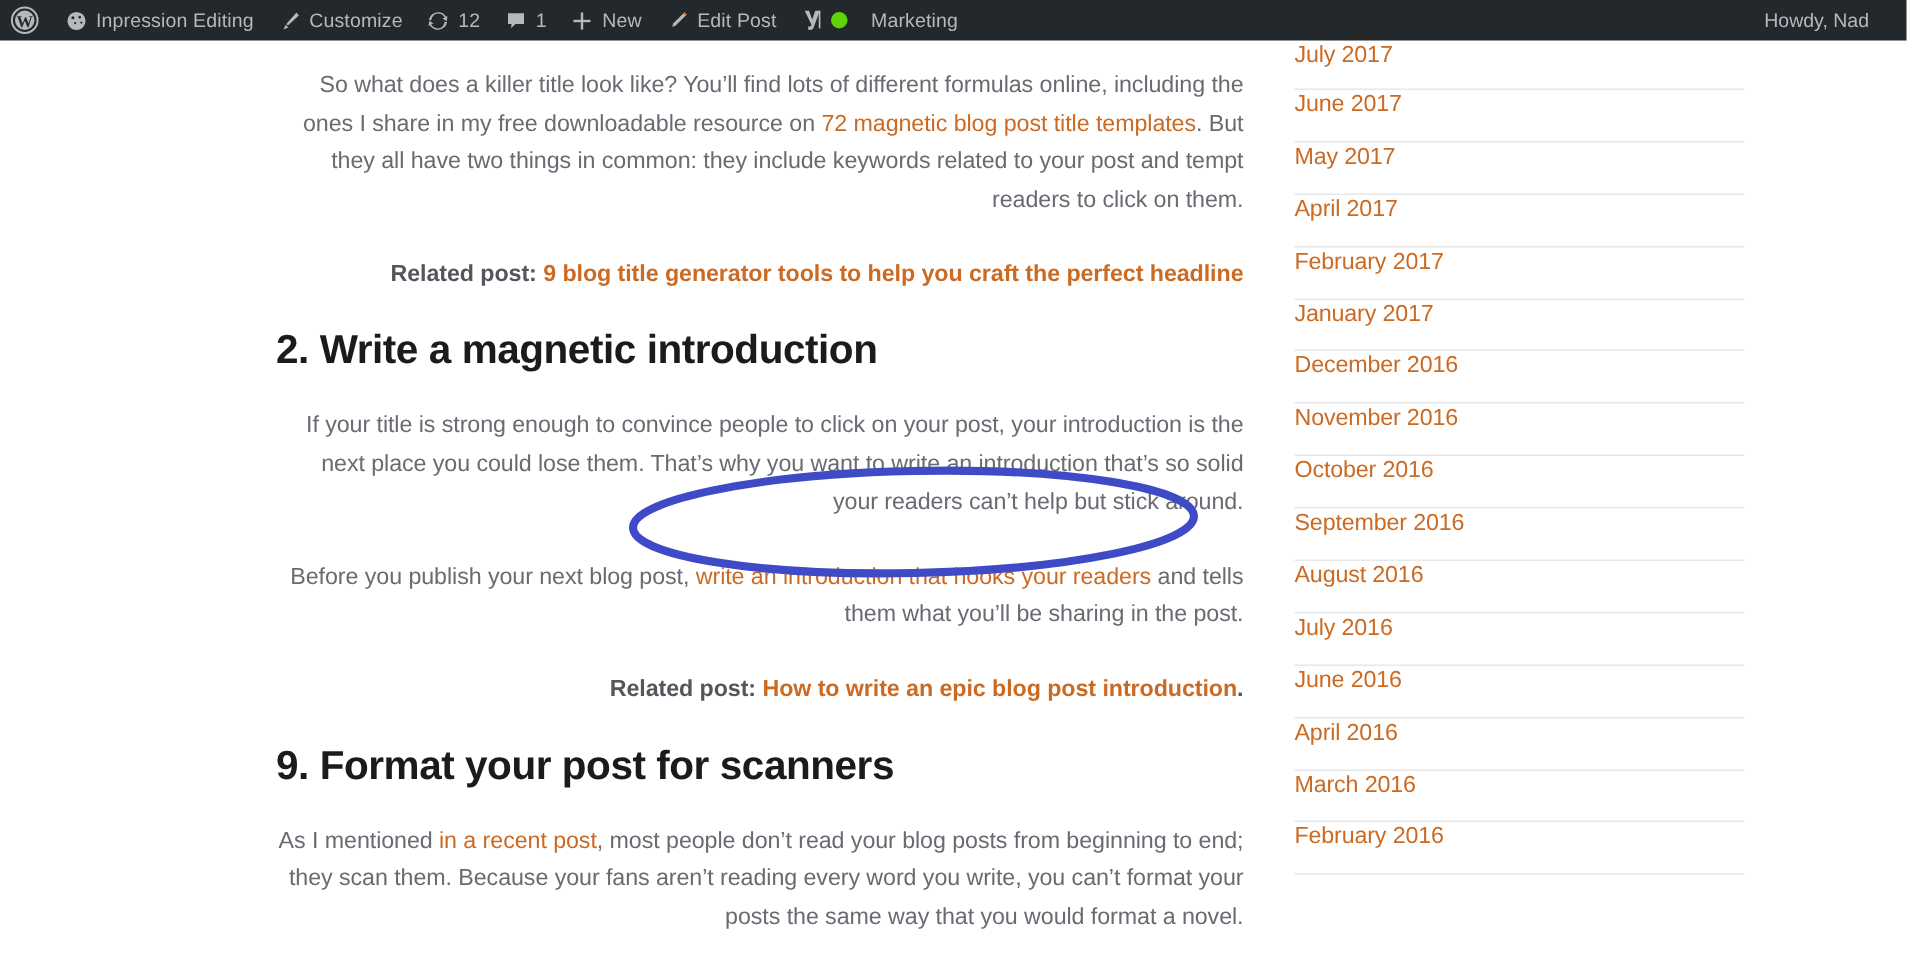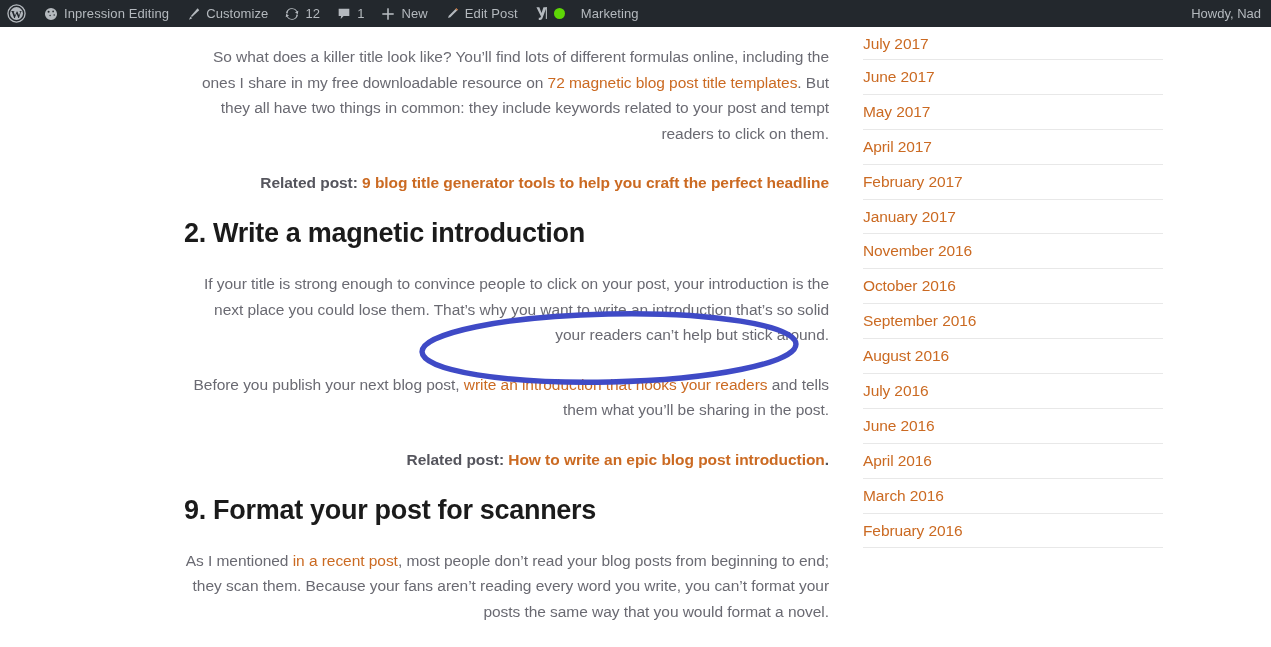--- a/index.html
+++ b/index.html
@@ -39,21 +39,21 @@
   }
   .ab-label { font-size: 13px; letter-spacing: .1px; }
   .ab-ico { display: inline-flex; align-items: center; justify-content: center; }
   .ab-ico svg { display: block; }
   #ab-wp { padding: 0 9px 0 7px; }
   #ab-right {
     margin-left: auto;
     display: flex;
     align-items: center;
     height: 27px;
-    padding-right: 0;
+    padding-right: 15px;
   }
   #ab-howdy {
     padding: 0 10px 0 8px;
     font-size: 13px;
     color: #b4b9be;
     line-height: 27px;
     overflow: hidden;
   }
   .green-dot {
     width: 11px; height: 11px;
@@ -112,25 +112,24 @@
   
   #sidebar {
     position: absolute;
     left: 863px;
     top: 0;
     width: 300px;
   }
   .arch-item {
     height: 34.9px;
     display: flex;
-    align-items: center;
     border-bottom: 1px solid #e8e8e8;
     cursor: pointer;
   }
-  .arch-item:first-child { height: 33px; align-items: flex-end; padding-bottom: 5px; }
+  .arch-item:first-child { height: 33px; padding-bottom: 5px; }
   .arch-link {
     color: #cb6a22;
     font-size: 15.5px;
     line-height: 20px;
     text-decoration: none;
     letter-spacing: -0.1px;
   }
 
   
   #annotation {
@@ -274,20 +273,23 @@
     <div class="arch-item">
         <a class="arch-link" href="#">April 2017</a>
       </div>
     <div class="arch-item">
         <a class="arch-link" href="#">February 2017</a>
       </div>
     <div class="arch-item">
         <a class="arch-link" href="#">January 2017</a>
       </div>
     <div class="arch-item">
+        <a class="arch-link" href="#">December 2016</a>
+      </div>
+    <div class="arch-item">
         <a class="arch-link" href="#">November 2016</a>
       </div>
     <div class="arch-item">
         <a class="arch-link" href="#">October 2016</a>
       </div>
     <div class="arch-item">
         <a class="arch-link" href="#">September 2016</a>
       </div>
     <div class="arch-item">
         <a class="arch-link" href="#">August 2016</a>

